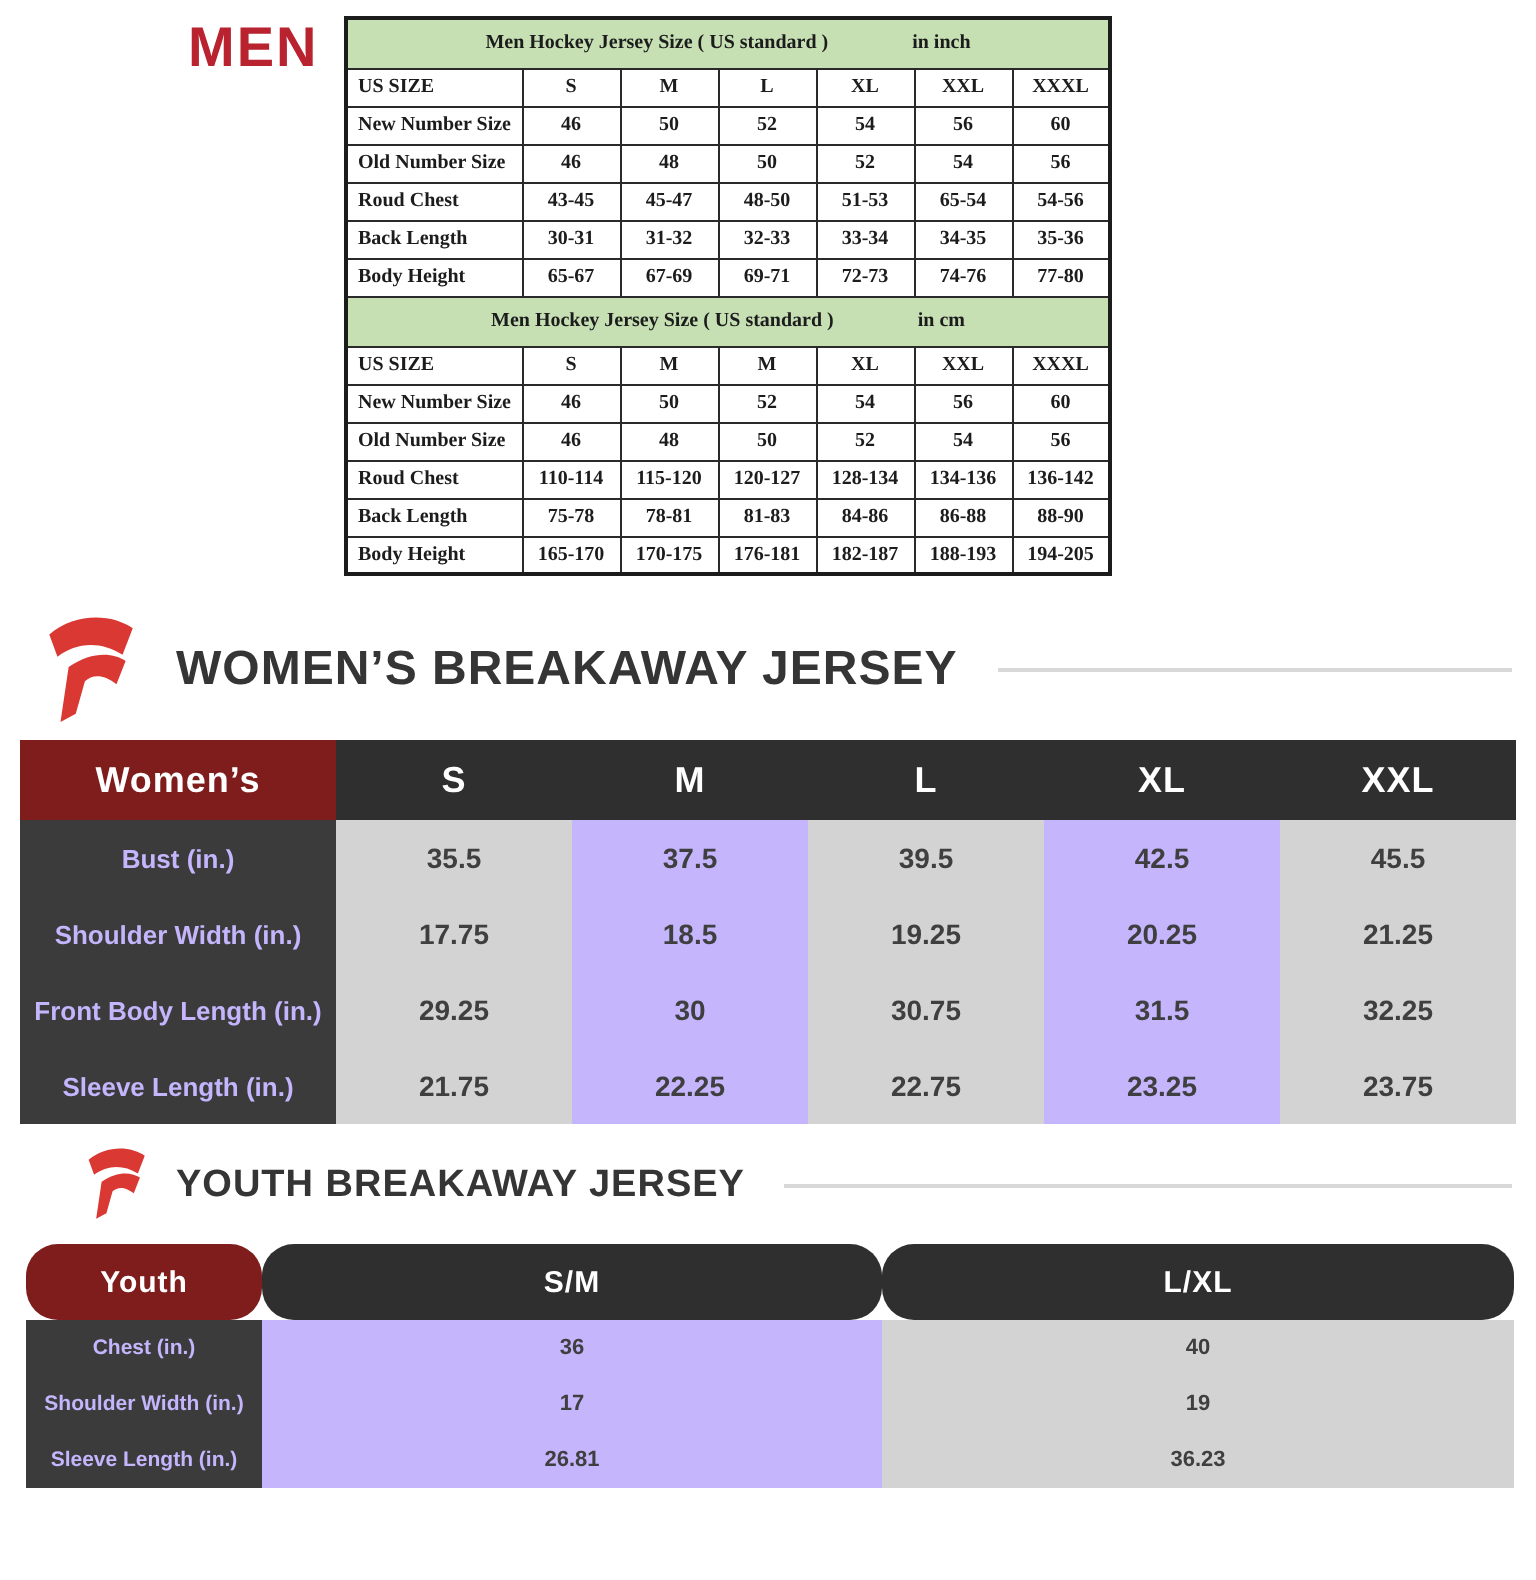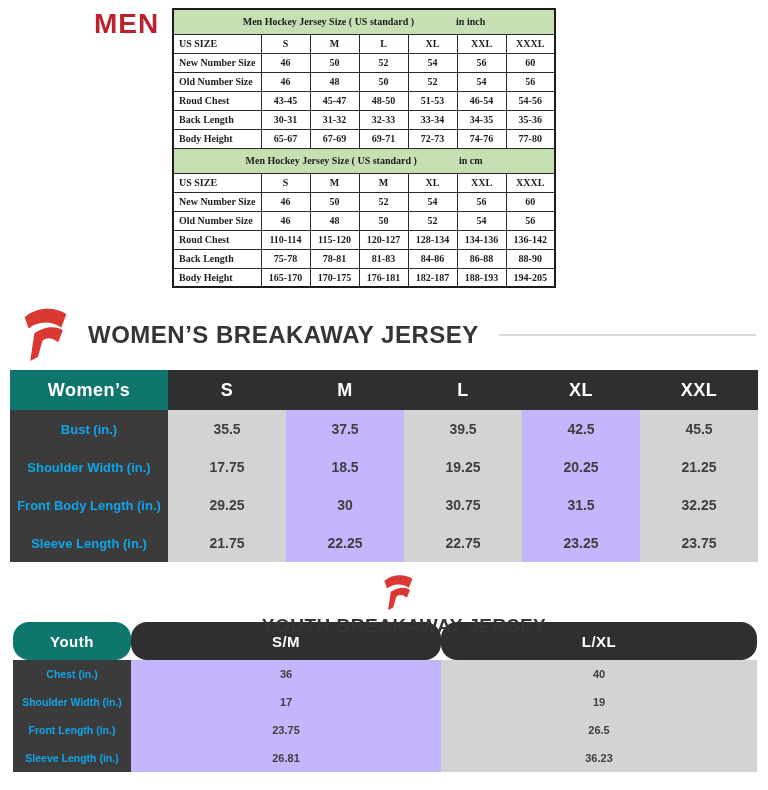--- a/index.html
+++ b/index.html
@@ -35,43 +35,43 @@
   table.men td:first-child { text-align: left; padding-left: 5px; }
   table.men tr.green-row td {
     background: #c6e0b4; height: 25px; text-align: center; padding-left: 0;
   }
   .green-flex { display: flex; justify-content: center; align-items: center; gap: 42px; }
   .green-flex span { white-space: nowrap; }
 
   
   .section-header { display: flex; align-items: center; }
   .section-header.women { margin: 12px 12px 0 18px; height: 58px; }
-  .section-header.youth { margin: 10px 12px 0 40px; height: 42px; flex-direction: column; }
+  .section-header.youth { margin: 10px 12px 0 40px; height: 42px; }
   .brand-logo { flex: 0 0 auto; }
   .section-title {
     font-weight: 800; color: #353535; letter-spacing: 0.5px;
     margin-left: 16px; white-space: nowrap;
   }
   .section-header.women .section-title { font-size: 24px; }
   .section-header.youth .section-title { font-size: 19px; margin-left: 12px; }
   .section-rule { flex: 1 1 auto; height: 2px; background: #d9d9d9; margin-left: 20px; }
 
   
   table.modern {
     border-collapse: collapse;
     table-layout: fixed;
     color: #fff;
   }
   table.modern th, table.modern td { text-align: center; vertical-align: middle; }
   table.modern tr.head th {
     background: #2f2f2f; color: #ffffff; font-weight: bold; letter-spacing: 0.5px;
   }
-  table.modern tr.head th:first-child { background: #0f766e; }
+  table.modern tr.head th:first-child { background: #7f1d1d; }
   table.modern tbody td:first-child {
-    background: #3b3b3b; color: #0ea5e9; font-weight: bold;
+    background: #3b3b3b; color: #c4b5fd; font-weight: bold;
   }
   table.modern tbody td { color: #3f3f3f; font-weight: bold; background: #c4b5fd; }
 
   table.women-table { margin: 6px 10px 0 10px; width: 748px; }
   table.women-table col.lbl { width: 158px; }
   table.women-table tr.head th { height: 40px; font-size: 18px; }
   table.women-table tbody td { height: 38px; font-size: 14px; }
   table.women-table tbody td:first-child { font-size: 13px; }
   table.women-table tbody td:nth-child(even) { background: #d3d3d3; }
 
@@ -134,21 +134,21 @@
           <td>52</td>
           <td>54</td>
           <td>56</td>
         </tr>
       <tr>
         <td>Roud Chest</td>
       <td>43-45</td>
           <td>45-47</td>
           <td>48-50</td>
           <td>51-53</td>
-          <td>46-54</td>
+          <td>65-54</td>
           <td>54-56</td>
         </tr>
       <tr>
         <td>Back Length</td>
       <td>30-31</td>
           <td>31-32</td>
           <td>32-33</td>
           <td>33-34</td>
           <td>34-35</td>
           <td>35-36</td>
@@ -324,23 +324,18 @@
       <td>Chest (in.)</td>
     <td>36</td>
         <td>40</td>
       </tr>
     <tr>
       <td>Shoulder Width (in.)</td>
     <td>17</td>
         <td>19</td>
       </tr>
     <tr>
-      <td>Front Length (in.)</td>
-    <td>23.75</td>
-        <td>26.5</td>
-      </tr>
-    <tr>
       <td>Sleeve Length (in.)</td>
     <td>26.81</td>
         <td>36.23</td>
       </tr>
   </tbody>
 </table>
 
 </body></html>

